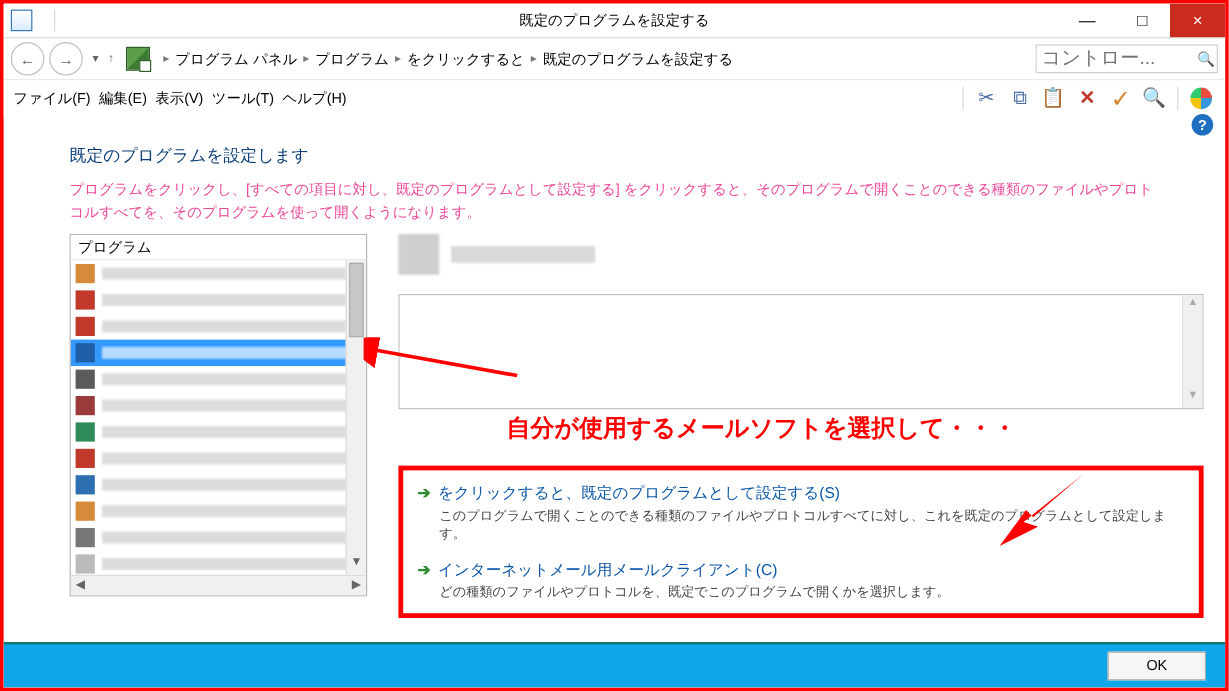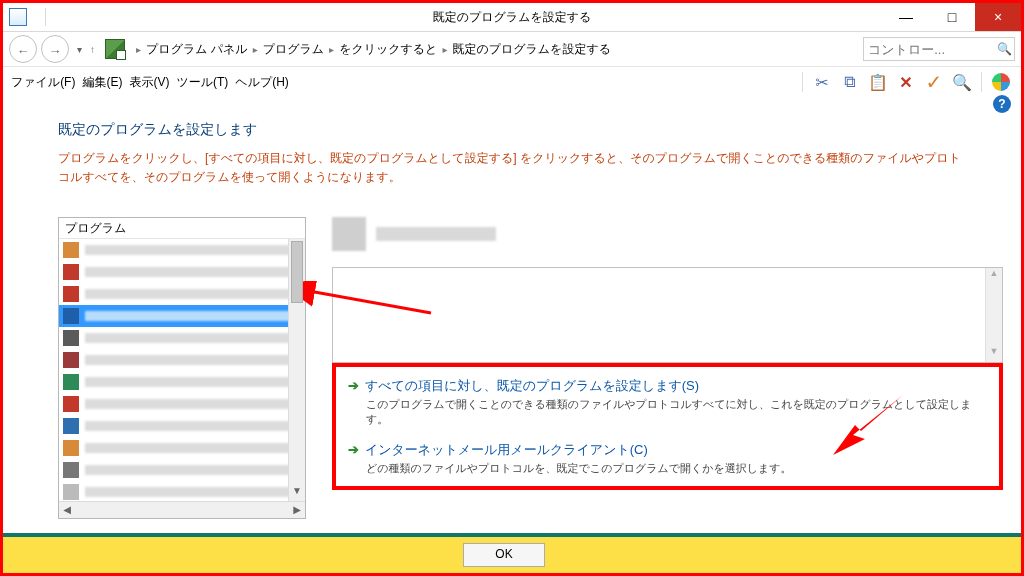--- a/index.html
+++ b/index.html
@@ -16,42 +16,42 @@
 
   
   .navrow{height:34px;background:#fff;border-bottom:1px solid #e5e5e5;display:flex;align-items:center;padding:0 6px}
   .circ{width:26px;height:26px;border-radius:50%;border:1px solid #bfbfbf;display:flex;align-items:center;justify-content:center;color:#666;margin-right:4px;font-size:13px}
   .navdd{font-size:10px;color:#666;margin:0 4px}
   .cp-icon{width:18px;height:18px;margin:0 6px;position:relative;background:linear-gradient(135deg,#5a9e4b 50%,#3d7a32 50%);border:1px solid #2e5f26}
   .cp-icon::after{content:"";position:absolute;right:-2px;bottom:-2px;width:8px;height:8px;border:1px solid #2e5f26;background:#fff}
   .crumbs{display:flex;align-items:center;color:#000;font-size:12px}
   .crumbs span.sep{color:#7a7a7a;margin:0 5px;font-size:10px}
   .search{margin-left:auto;display:flex;align-items:center;border:1px solid #cfcfcf;height:22px;width:150px;background:#fff}
-  .search input{border:0;outline:none;width:100%;font-size:13px;color:#6d28d9;padding:0 4px}
+  .search input{border:0;outline:none;width:100%;font-size:16px;color:#6d28d9;padding:0 4px}
   .search .glass{width:22px;text-align:center;color:#3a79b8}
 
   
   .menurow{height:30px;background:#fff;display:flex;align-items:center;padding:0 8px}
   .menurow .mitem{margin-right:7px;color:#000}
   .toolbar{margin-left:auto;display:flex;align-items:center;gap:4px}
   .tbtn{width:24px;height:24px;display:flex;align-items:center;justify-content:center;font-size:16px}
   .tdivider{width:1px;height:20px;background:#dcdcdc;margin:0 3px}
   .ic-cut{color:#4a6da8}
   .ic-copy{color:#4a6da8}
   .ic-paste{color:#b58b33}
   .ic-del{color:#c0392b;font-weight:bold}
   .ic-ok{color:#d9822b;font-size:20px}
   .ic-search{color:#3a79b8}
   .pie{width:18px;height:18px;border-radius:50%;background:conic-gradient(#e74c3c 0 25%,#3498db 25% 50%,#f1c40f 50% 75%,#2ecc71 75%)}
 
   
   .body{position:absolute;left:0;right:0;top:92px;bottom:36px;padding:26px 18px 0 55px;overflow:hidden}
   .help-q{position:absolute;right:10px;top:0;width:18px;height:18px;border-radius:50%;background:#1e6fbf;color:#fff;display:flex;align-items:center;justify-content:center;font-size:12px;font-weight:bold}
   h1.page{color:#0a3e78;font-size:14px;font-weight:normal;margin:0 0 10px 0}
-  .intro{color:#c2410c;line-height:1.6;margin-bottom:30px;max-width:910px}
+  .intro{color:#ec4899;line-height:1.6;margin-bottom:8px;max-width:910px}
 
   .cols{display:flex;gap:26px;align-items:flex-start}
 
   
   .listbox{width:246px;height:300px;border:1px solid #b7b7b7;background:#fff;display:flex;flex-direction:column;position:relative}
   .listhdr{height:20px;background:#fff;border-bottom:1px solid #e5e5e5;padding-left:6px;line-height:20px;color:#000}
   .lbody{flex:1;overflow:hidden;position:relative}
   .row{height:22px;display:flex;align-items:center;padding-left:4px}
   .row .ic{width:16px;height:16px;margin-right:6px;background:#bbb}
   .row .tx{height:10px;flex:1;margin-right:8px;background:#dcdcdc;filter:blur(1px)}
@@ -79,21 +79,21 @@
   .status{color:#000;margin-bottom:22px}
 
   .optbox{border:4px solid #ff0000;padding:10px 12px;position:relative}
   .opt{margin-bottom:14px}
   .opt:last-child{margin-bottom:0}
   .opt .t{color:#0b57a8;font-size:13px}
   .opt .t .gr{color:#2e8b2e;margin-right:6px;font-weight:bold}
   .opt .d{color:#444;font-size:11px;margin-left:18px;margin-top:2px}
 
   
-  .footer{position:absolute;left:0;right:0;bottom:0;height:36px;background:#fde047;border-top:4px solid #0f766e;display:flex;align-items:center;justify-content:center;padding-right:16px}
+  .footer{position:absolute;left:0;right:0;bottom:0;height:36px;background:#0ea5e9;border-top:2px solid #0f766e;display:flex;align-items:center;justify-content:flex-end;padding-right:16px}
   .okbtn{min-width:80px;height:22px;border:1px solid #adadad;background:#f6f6f6;text-align:center;line-height:20px}
 
   
   .arrow1{position:absolute;left:300px;top:278px;width:130px;height:40px;pointer-events:none}
   .bigarrow{position:absolute;left:830px;top:392px;width:70px;height:60px;pointer-events:none}
 </style>
 </head>
 <body>
 
 <div class="shot">
@@ -227,25 +227,26 @@
           <div class="aicon"></div>
           <div class="aname"></div>
         </div>
         <div class="descbox">
           <div class="vs">
             <div class="a">▲</div>
             <div class="a b">▼</div>
           </div>
         </div>
 
+        <div class="annot">自分が使用するメールソフトを選択して・・・</div>
 
 
         <div class="optbox">
           <div class="opt">
-            <div class="t"><span class="gr">➔</span><span>すべての項目に対し、既定のプログラムを設定します(S)</span></div>
+            <div class="t"><span class="gr">➔</span><span>をクリックすると、既定のプログラムとして設定する(S)</span></div>
             <div class="d">このプログラムで開くことのできる種類のファイルやプロトコルすべてに対し、これを既定のプログラムとして設定します。</div>
           </div>
           <div class="opt">
             <div class="t"><span class="gr">➔</span><span>インターネットメール用メールクライアント(C)</span></div>
             <div class="d">どの種類のファイルやプロトコルを、既定でこのプログラムで開くかを選択します。</div>
           </div>
         </div>
       </div>
     </div>
   </div>

